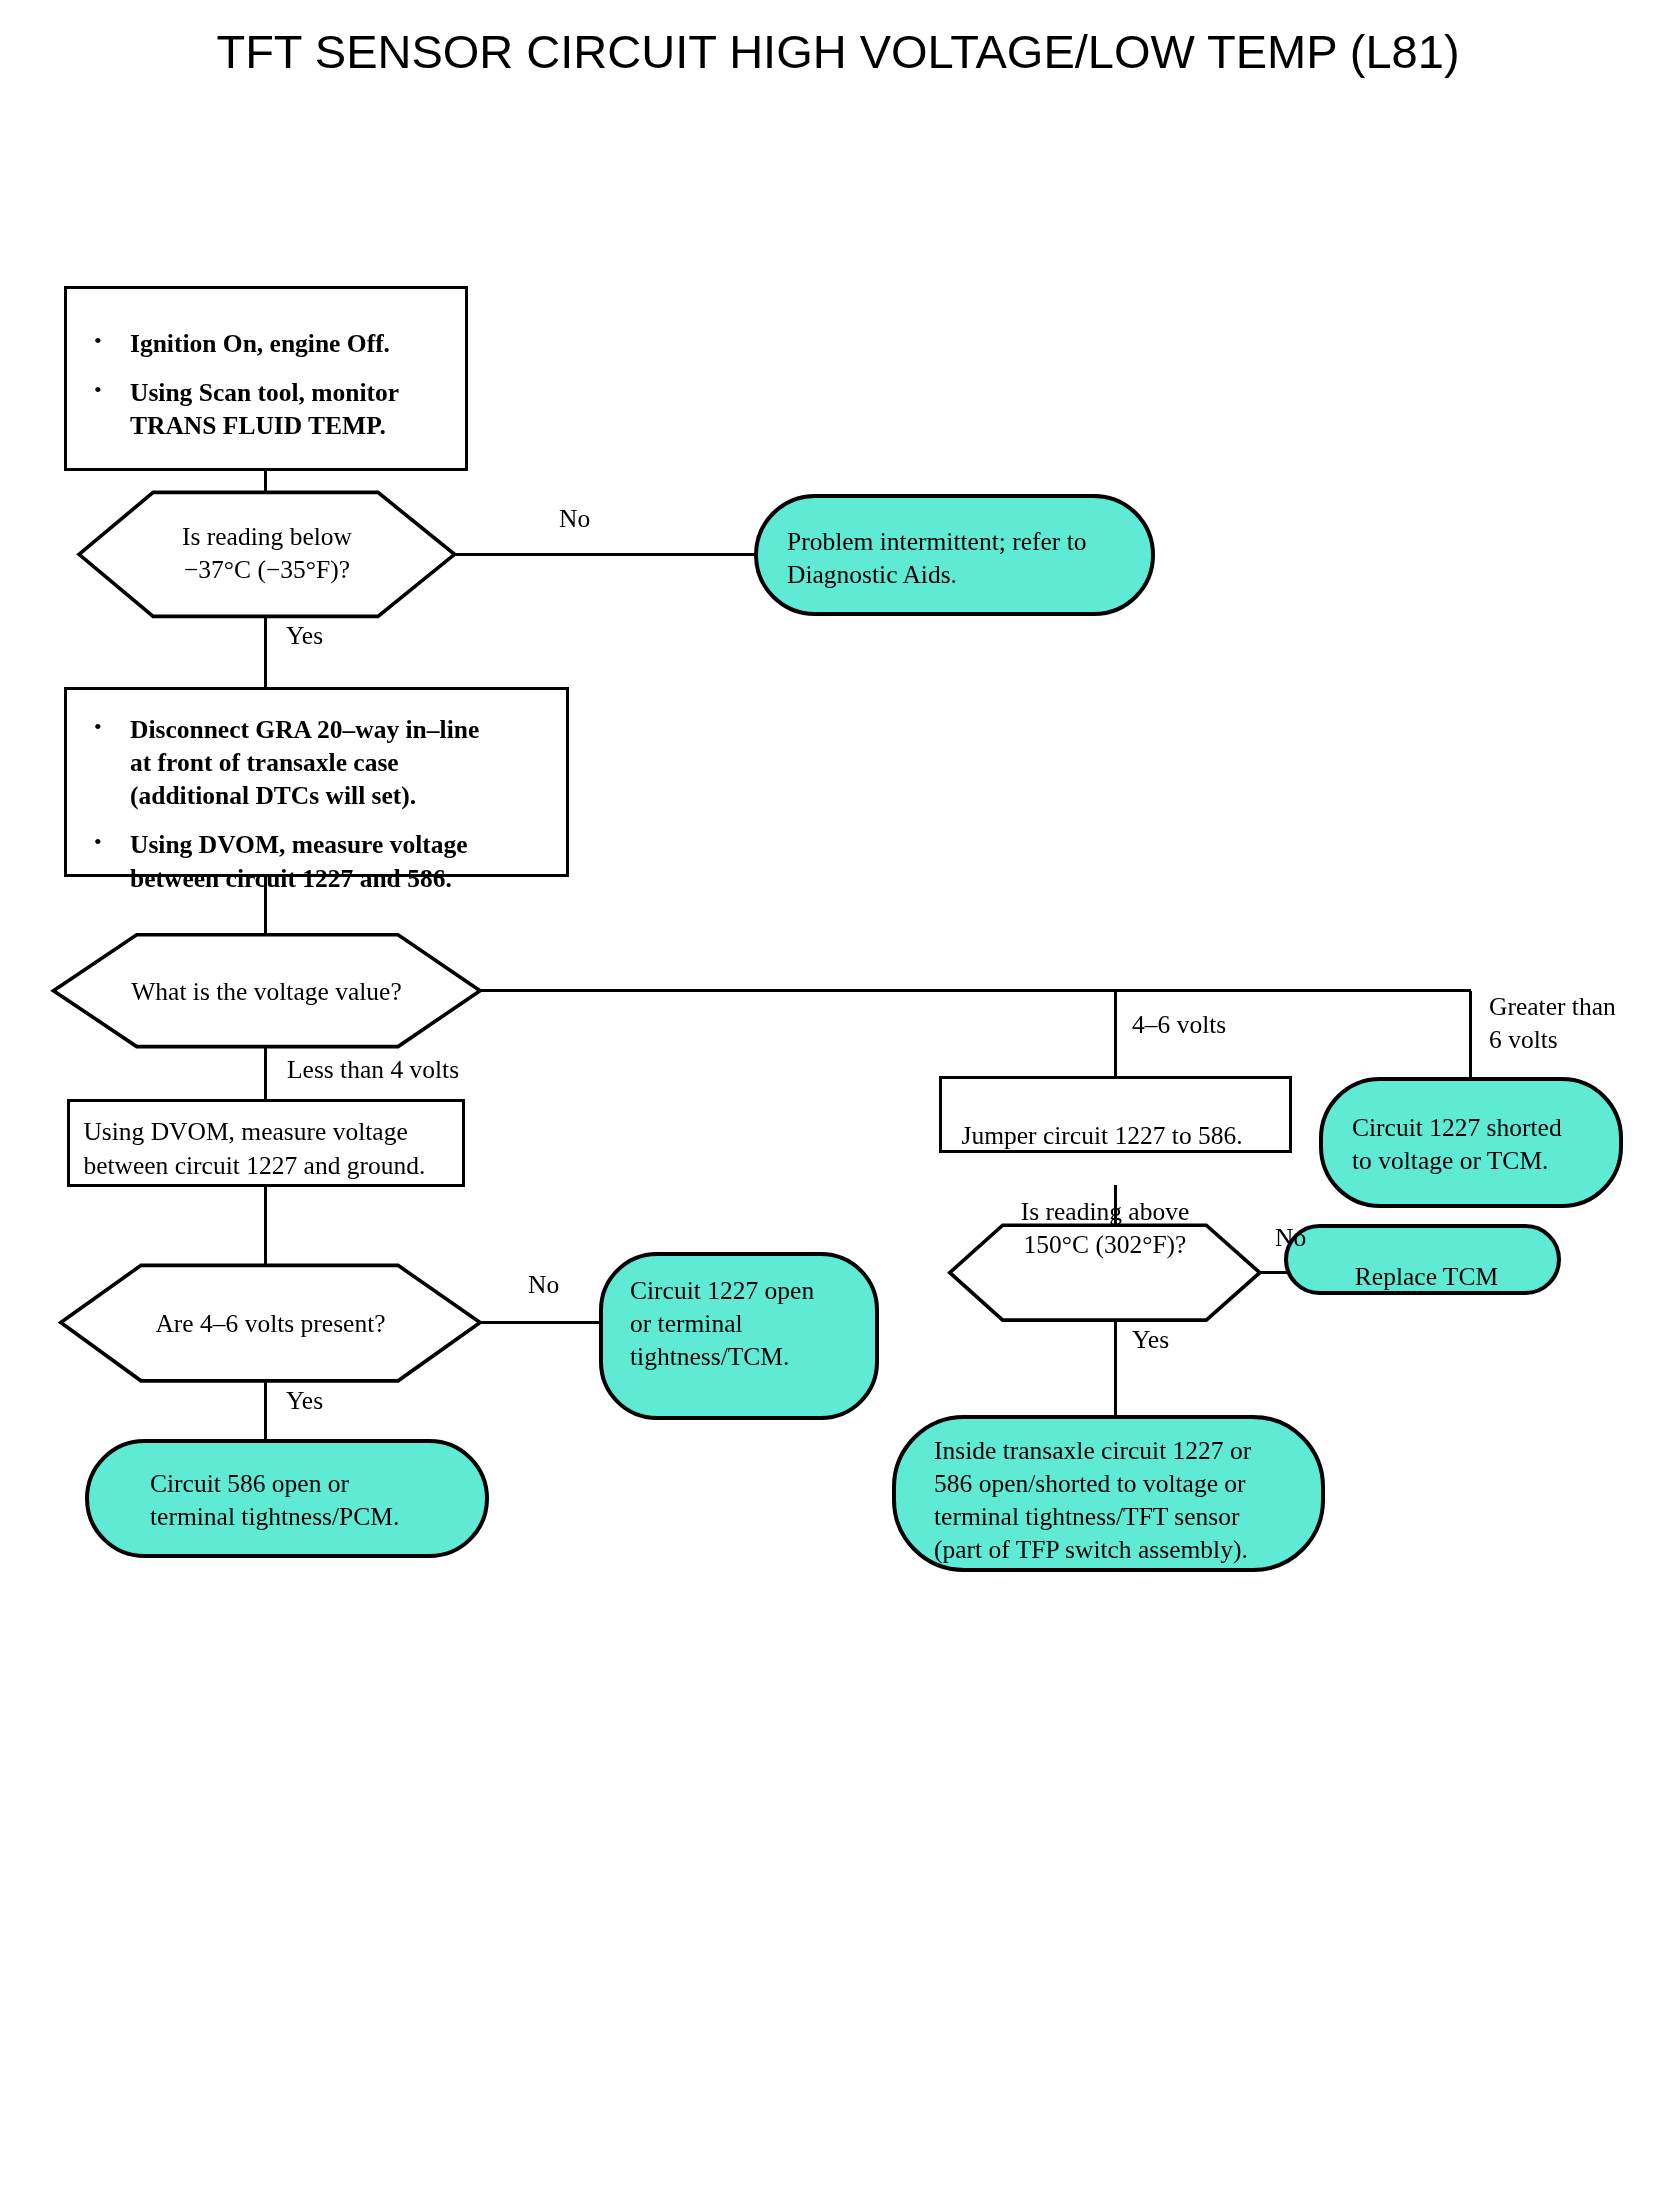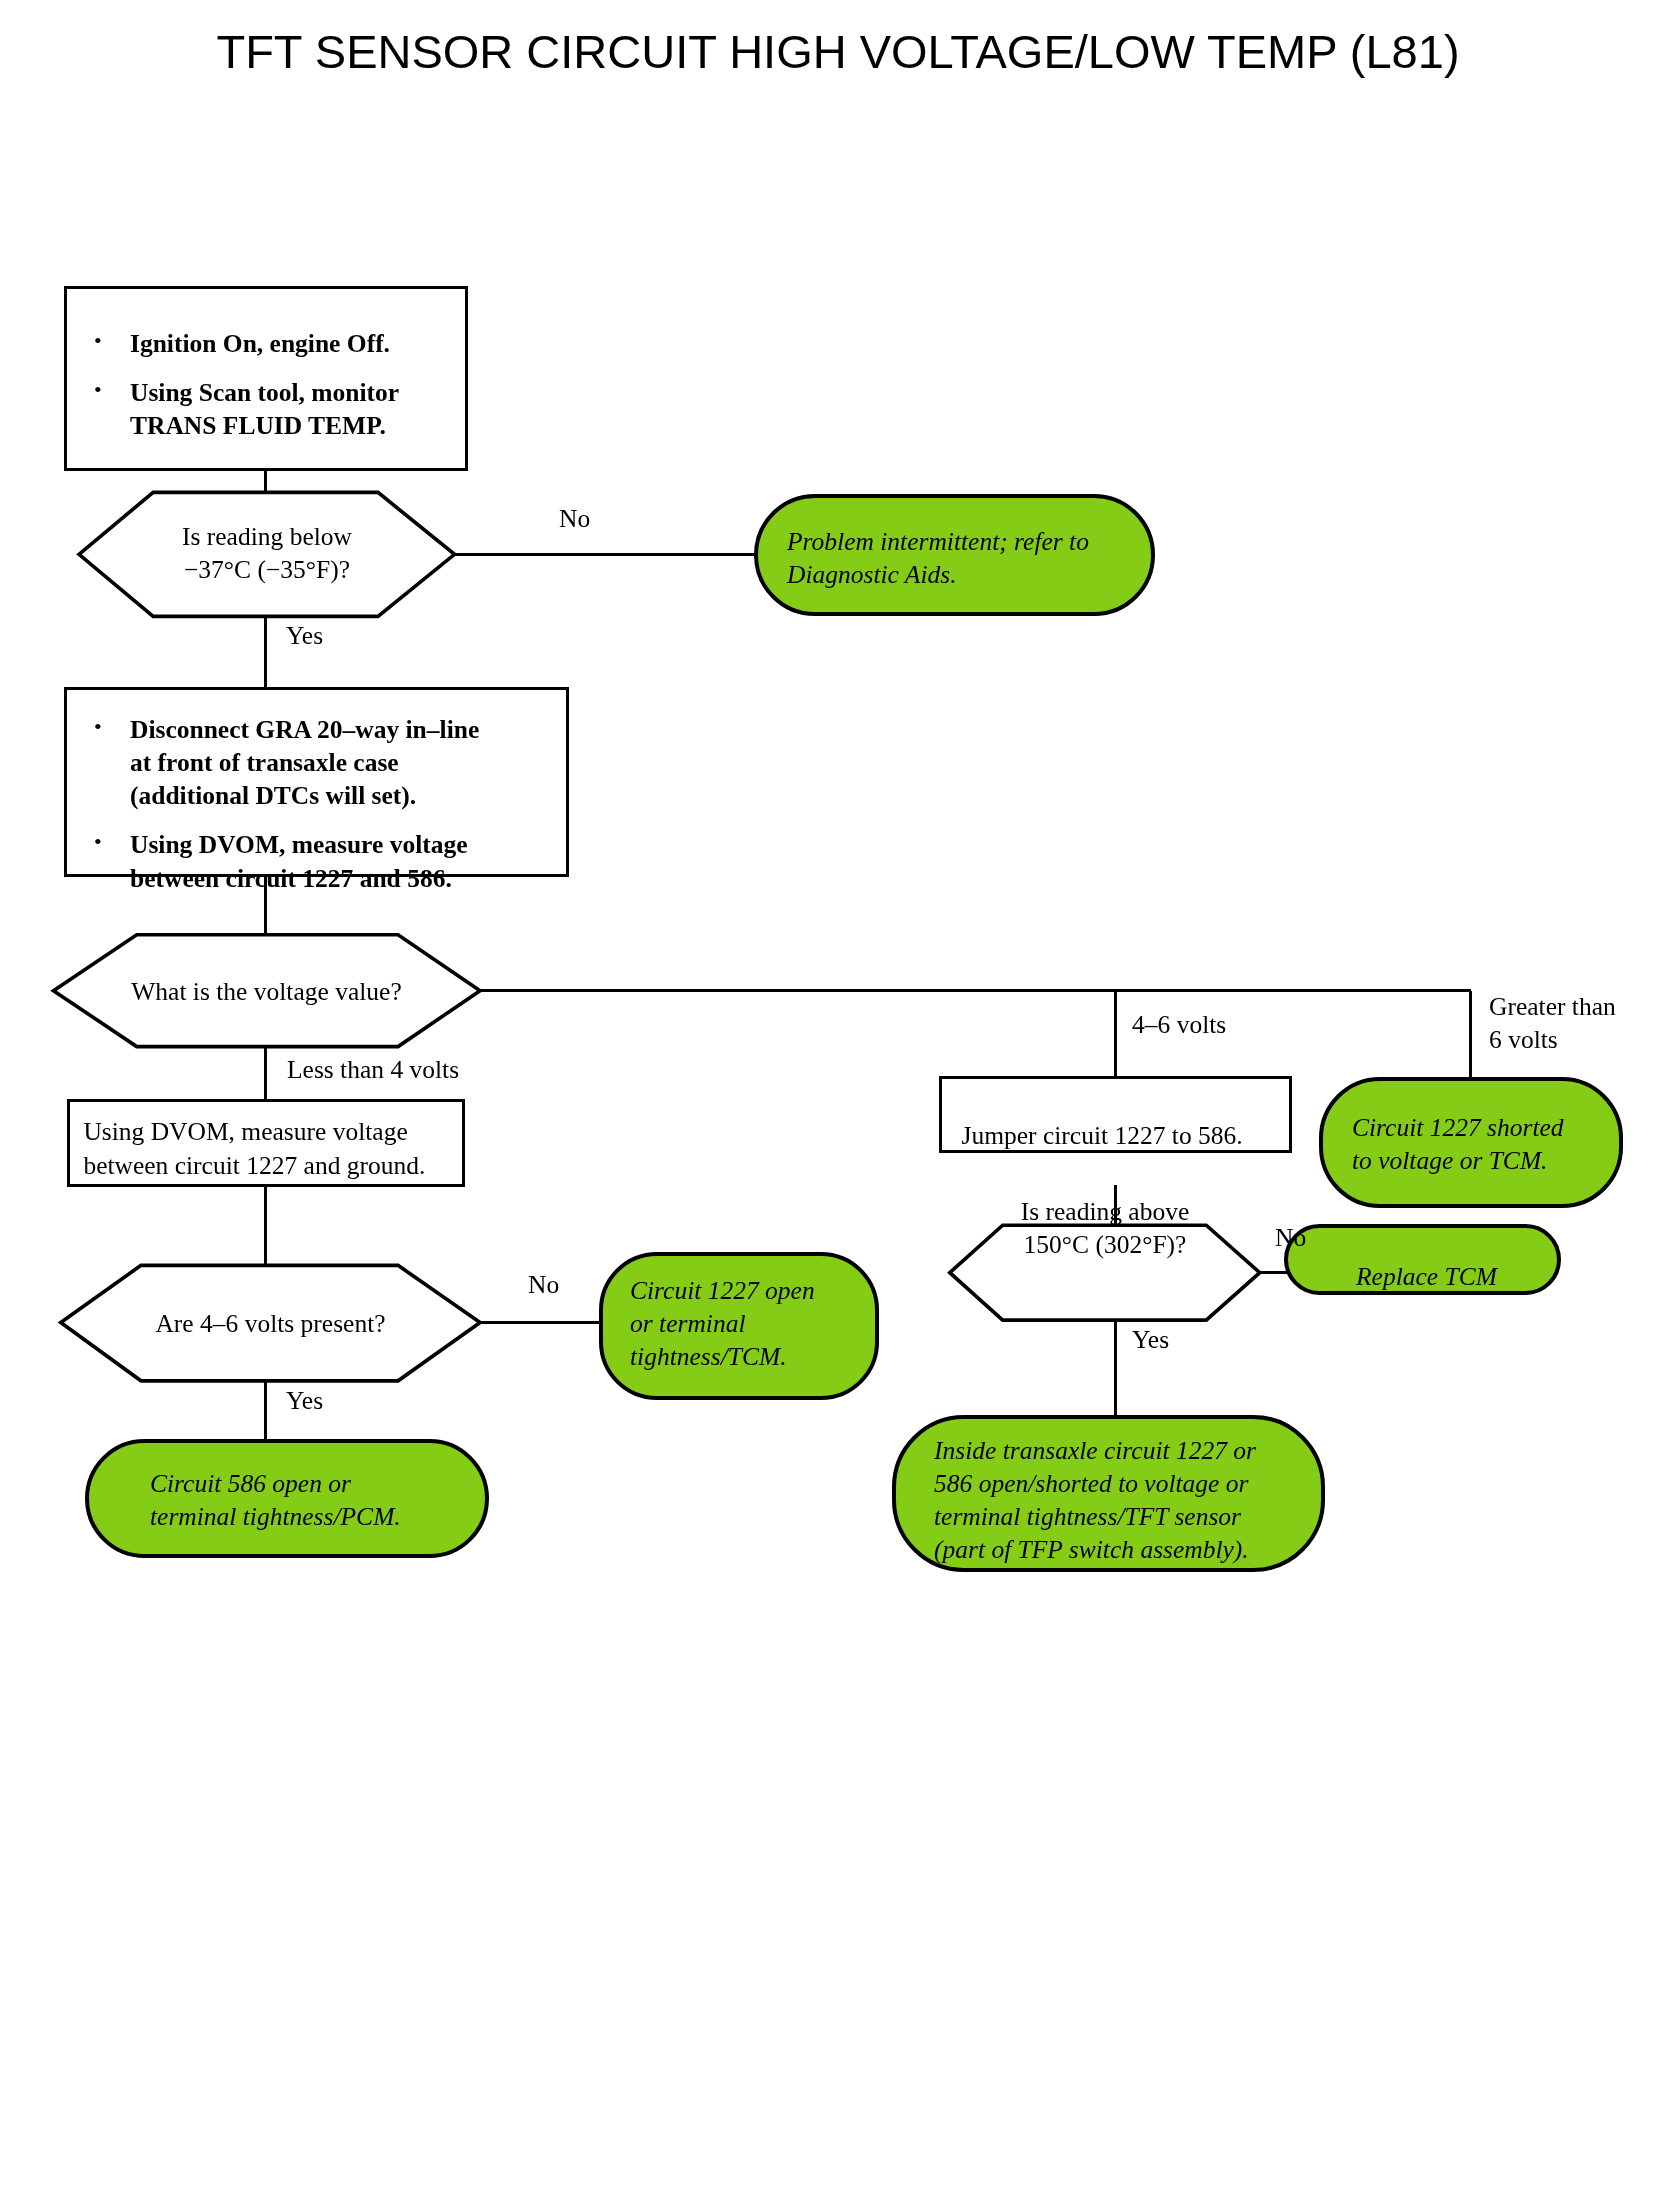--- a/index.html
+++ b/index.html
@@ -35,22 +35,21 @@
     box-sizing:border-box;
     display:flex;
     align-items:center;
   }
   .proc{
     border:3.6px solid #000;
     background:#fff;
   }
   .term{
     border:4.9px solid #000;
-    background:#84cc16;
-    font-style:italic;
+    background:#5eead4;
   }
   .txt{
     position:absolute;
     font-size:25.5px;
     line-height:1.30;
     white-space:pre;
   }
   .bullet-list{
     position:absolute;
     font-size:25.5px;
@@ -172,21 +171,21 @@
 
   <div class="node proc" style="left:939px; top:1076px; width:353px; height:77px;">
     <div class="txt" style="left:19.5px; top:40px;">Jumper circuit 1227 to 586.</div>
   </div>
 
   <div class="node term" style="left:754px; top:494px; width:401px; height:122px; border-radius:61px;">
     <div class="txt" style="left:29px; top:27px;">Problem intermittent; refer to
 Diagnostic Aids.</div>
   </div>
 
-  <div class="node term" style="left:599px; top:1252px; width:280px; height:148px; border-radius:58px;">
+  <div class="node term" style="left:599px; top:1252px; width:280px; height:168px; border-radius:58px;">
     <div class="txt" style="left:27px; top:18px;">Circuit 1227 open
 or terminal
 tightness/TCM.</div>
   </div>
 
   <div class="node term" style="left:85px; top:1439px; width:404px; height:119px; border-radius:60px;">
     <div class="txt" style="left:61px; top:24px;">Circuit 586 open or
 terminal tightness/PCM.</div>
   </div>
 

